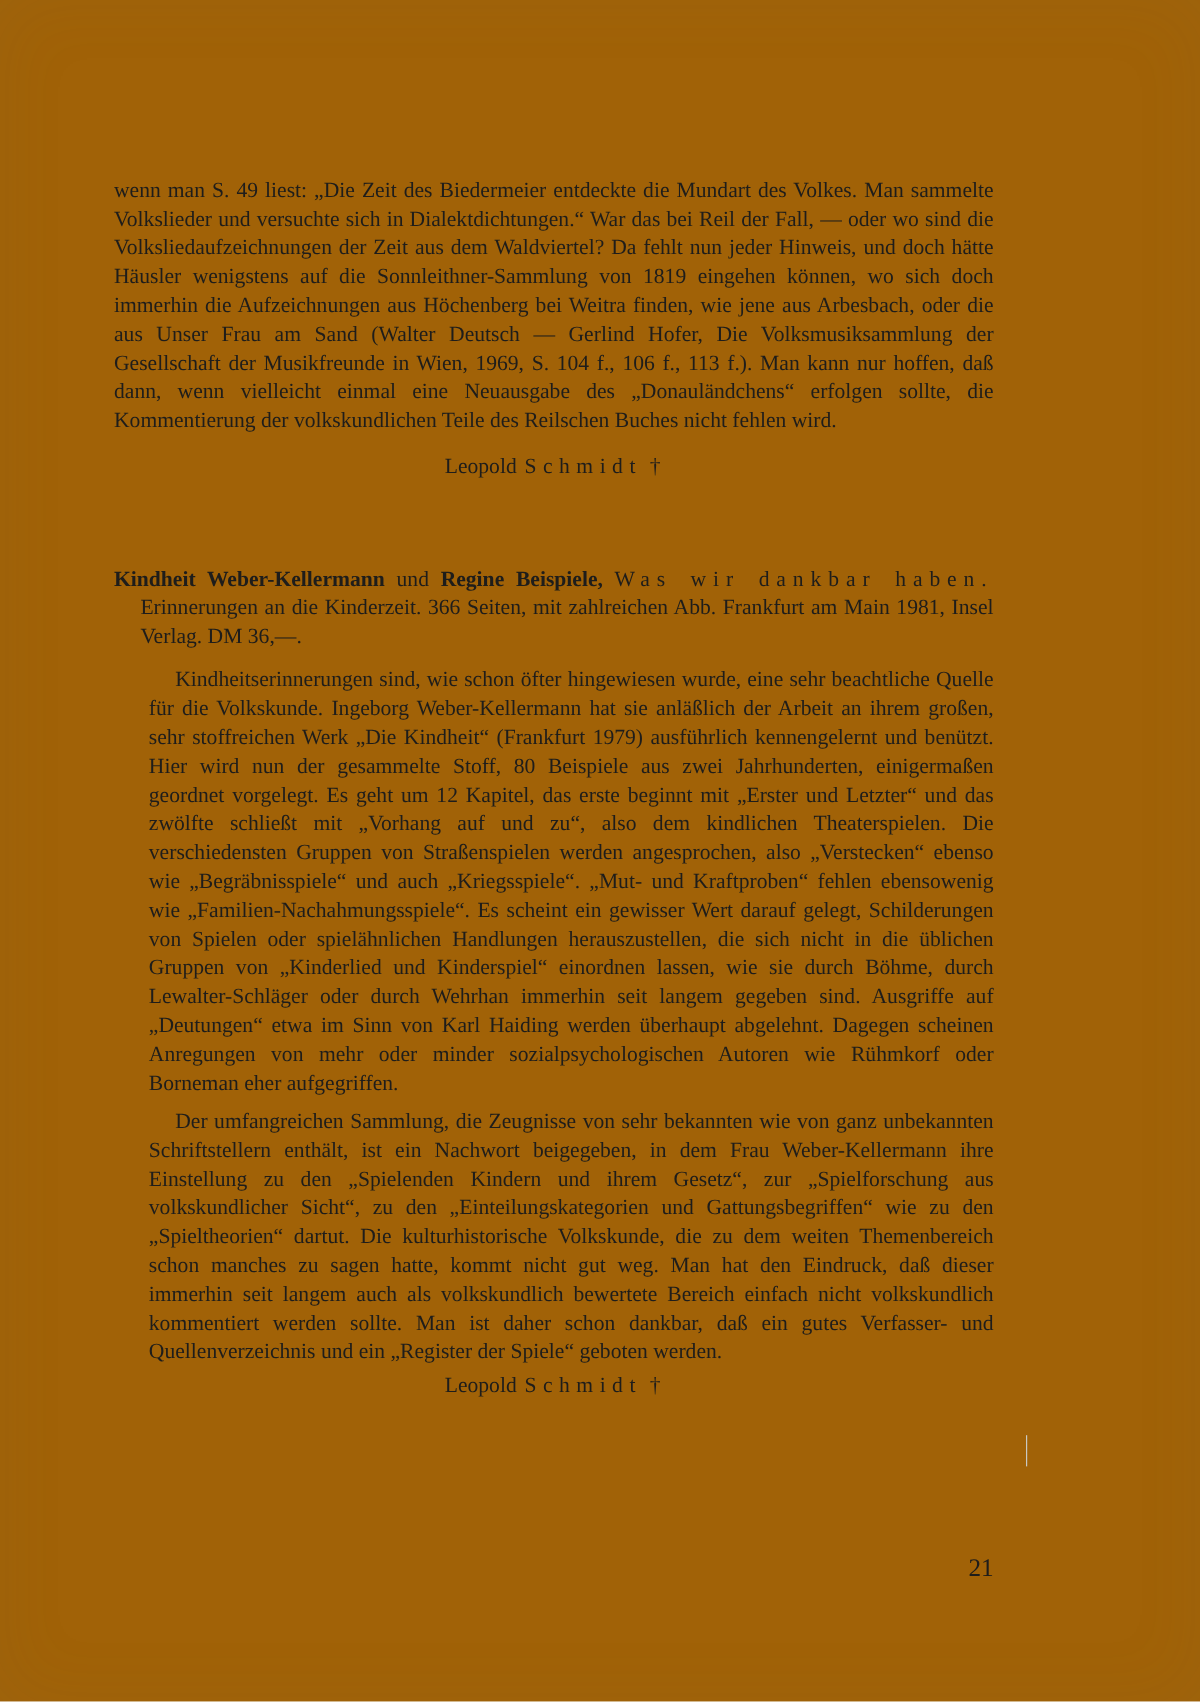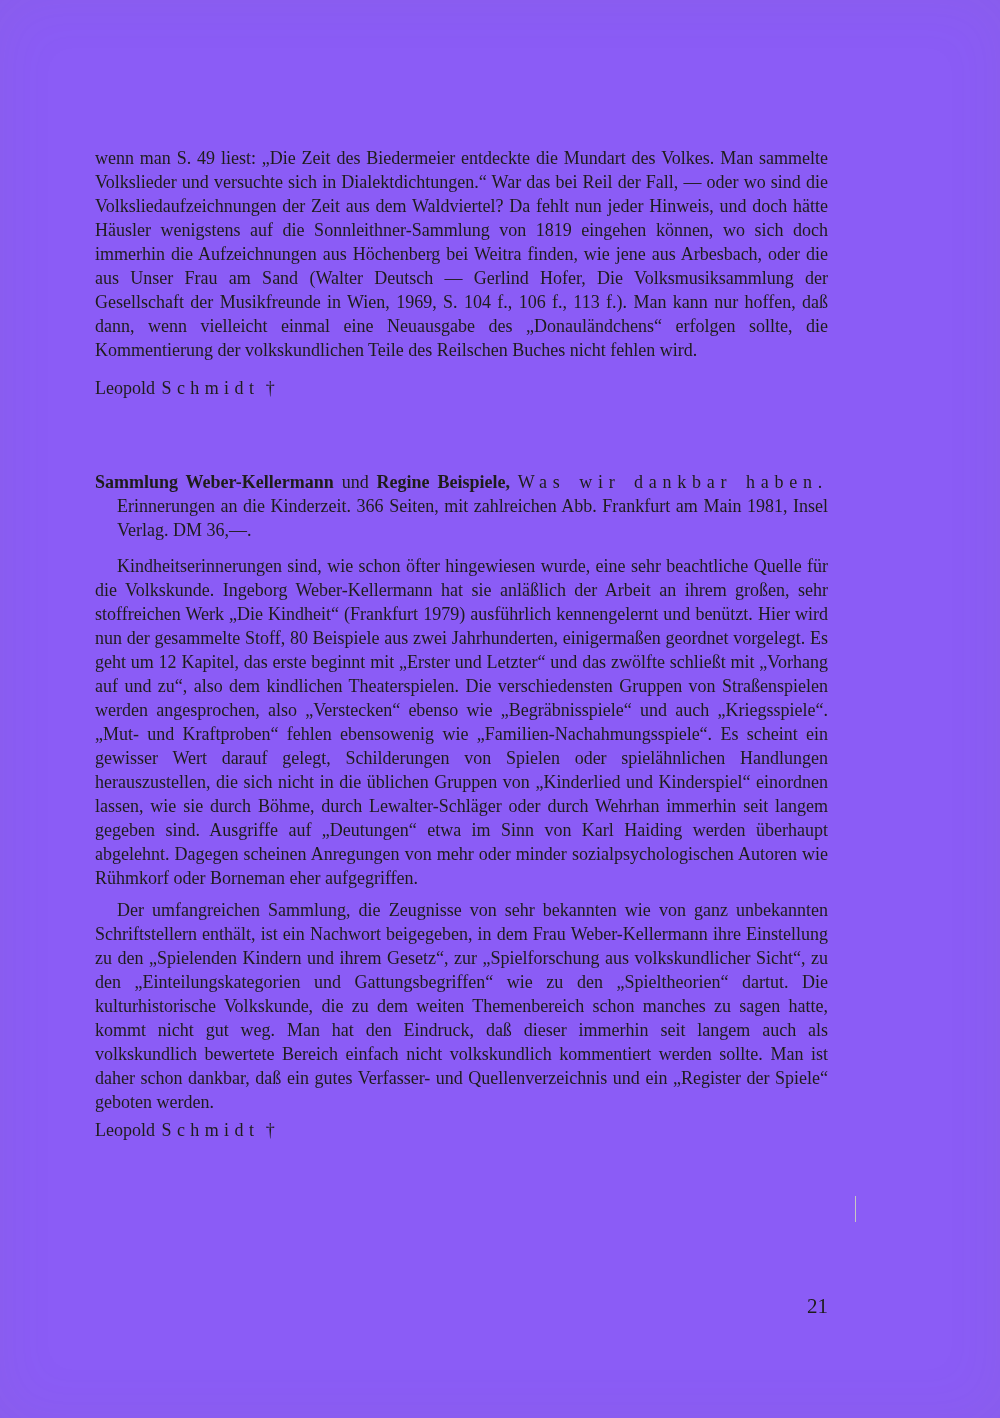--- a/index.html
+++ b/index.html
@@ -2,21 +2,21 @@
 <html lang="de"><head>
 <meta charset="utf-8">
 <style>
   * { margin: 0; padding: 0; box-sizing: border-box; }
   html, body { background: #f9f8f4; }
 
   .scan-page {
     position: relative;
     width: 1000px;
     height: 1418px;
-    background: #8b5cf6;
+    background: #a16207;
     font-family: "Liberation Serif", "DejaVu Serif", serif;
     color: #1e1d1b;
     overflow: hidden;
     box-shadow: inset 0 0 60px rgba(120,115,100,0.08);
   }
 
   .text-block {
     position: absolute;
     left: 95px;
     top: 146px;
@@ -24,26 +24,26 @@
   }
 
   p.body-par {
     font-size: 18px;
     line-height: 24px;
     text-align: justify;
     hyphens: auto;
     -webkit-hyphens: auto;
   }
 
-  p.indent { text-indent: 22px; }
+  p.indent { text-indent: 22px; margin-left: 29px; }
 
   .signature-line {
     font-size: 18px;
     line-height: 24px;
-    text-align: left;
+    text-align: center;
     padding-right: 2px;
   }
   .signature-line.first { margin-top: 14px; }
   .signature-line.second { margin-top: 4px; }
 
   .spaced-name { letter-spacing: 0.30em; margin-left: 2px; }
   .dagger { margin-left: 2px; }
 
   p.review-heading {
     margin-top: 70px;
@@ -83,21 +83,21 @@
 <body>
 
 <div class="scan-page">
 
   <div class="text-block">
 
     <p class="body-par">wenn man S. 49 liest: „Die Zeit des Biedermeier entdeckte die Mundart des Volkes. Man sammelte Volkslieder und versuchte sich in Dialektdichtungen.“ War das bei Reil der Fall, — oder wo sind die Volksliedaufzeichnungen der Zeit aus dem Waldviertel? Da fehlt nun jeder Hinweis, und doch hätte Häusler wenigstens auf die Sonnleithner-Sammlung von 1819 eingehen können, wo sich doch immerhin die Aufzeichnungen aus Höchenberg bei Weitra finden, wie jene aus Arbesbach, oder die aus Unser Frau am Sand (Walter Deutsch — Gerlind Hofer, Die Volksmusiksammlung der Gesellschaft der Musikfreunde in Wien, 1969, S. 104 f., 106 f., 113 f.). Man kann nur hoffen, daß dann, wenn vielleicht einmal eine Neuausgabe des „Donauländchens“ erfolgen sollte, die Kommentierung der volkskundlichen Teile des Reilschen Buches nicht fehlen wird.</p>
 
     <p class="signature-line first"><span>Leopold</span> <span class="spaced-name">Schmidt</span> <span class="dagger">†</span></p>
 
-    <p class="review-heading"><span class="author">Sammlung Weber-Kellermann</span> <span>und</span> <span class="author">Regine Beispiele,</span> <span class="spaced-title">Was wir dankbar haben.</span> <span>Erinnerungen an die Kinderzeit. 366 Seiten, mit zahlreichen Abb. Frankfurt am Main 1981, Insel Verlag. DM 36,—.</span></p>
+    <p class="review-heading"><span class="author">Kindheit Weber-Kellermann</span> <span>und</span> <span class="author">Regine Beispiele,</span> <span class="spaced-title">Was wir dankbar haben.</span> <span>Erinnerungen an die Kinderzeit. 366 Seiten, mit zahlreichen Abb. Frankfurt am Main 1981, Insel Verlag. DM 36,—.</span></p>
 
     <p class="body-par indent review-body-1">Kindheitserinnerungen sind, wie schon öfter hingewiesen wurde, eine sehr beachtliche Quelle für die Volkskunde. Ingeborg Weber-Kellermann hat sie anläßlich der Arbeit an ihrem großen, sehr stoffreichen Werk „Die Kindheit“ (Frankfurt 1979) ausführlich kennengelernt und benützt. Hier wird nun der gesammelte Stoff, 80 Beispiele aus zwei Jahrhunderten, einigermaßen geordnet vorgelegt. Es geht um 12 Kapitel, das erste beginnt mit „Erster und Letzter“ und das zwölfte schließt mit „Vorhang auf und zu“, also dem kindlichen Theaterspielen. Die verschiedensten Gruppen von Straßenspielen werden angesprochen, also „Verstecken“ ebenso wie „Begräbnisspiele“ und auch „Kriegsspiele“. „Mut- und Kraftproben“ fehlen ebensowenig wie „Familien-Nachahmungsspiele“. Es scheint ein gewisser Wert darauf gelegt, Schilderungen von Spielen oder spielähnlichen Handlungen herauszustellen, die sich nicht in die üblichen Gruppen von „Kinderlied und Kinderspiel“ einordnen lassen, wie sie durch Böhme, durch Lewalter-Schläger oder durch Wehrhan immerhin seit langem gegeben sind. Ausgriffe auf „Deutungen“ etwa im Sinn von Karl Haiding werden überhaupt abgelehnt. Dagegen scheinen Anregungen von mehr oder minder sozialpsychologischen Autoren wie Rühmkorf oder Borneman eher aufgegriffen.</p>
 
     <p class="body-par indent review-body-2">Der umfangreichen Sammlung, die Zeugnisse von sehr bekannten wie von ganz unbekannten Schriftstellern enthält, ist ein Nachwort beigegeben, in dem Frau Weber-Kellermann ihre Einstellung zu den „Spielenden Kindern und ihrem Gesetz“, zur „Spielforschung aus volkskundlicher Sicht“, zu den „Einteilungskategorien und Gattungsbegriffen“ wie zu den „Spieltheorien“ dartut. Die kulturhistorische Volkskunde, die zu dem weiten Themenbereich schon manches zu sagen hatte, kommt nicht gut weg. Man hat den Eindruck, daß dieser immerhin seit langem auch als volkskundlich bewertete Bereich einfach nicht volkskundlich kommentiert werden sollte. Man ist daher schon dankbar, daß ein gutes Verfasser- und Quellenverzeichnis und ein „Register der Spiele“ geboten werden.</p>
 
     <p class="signature-line second"><span>Leopold</span> <span class="spaced-name">Schmidt</span> <span class="dagger">†</span></p>
 
   </div>
 
   <div class="scan-artifact"></div>

